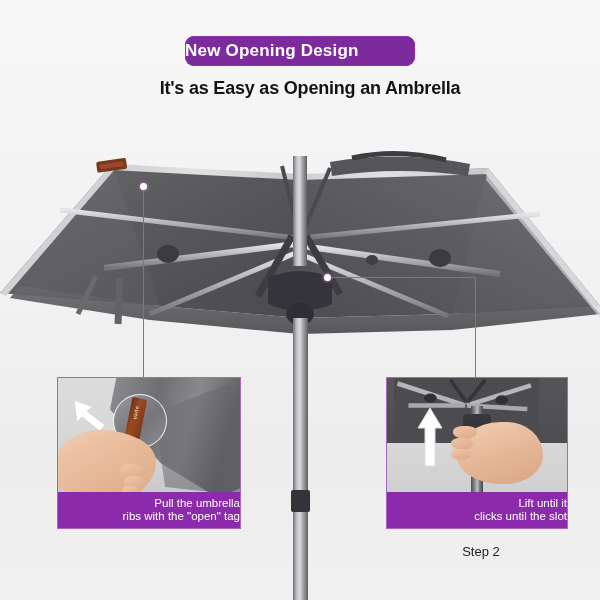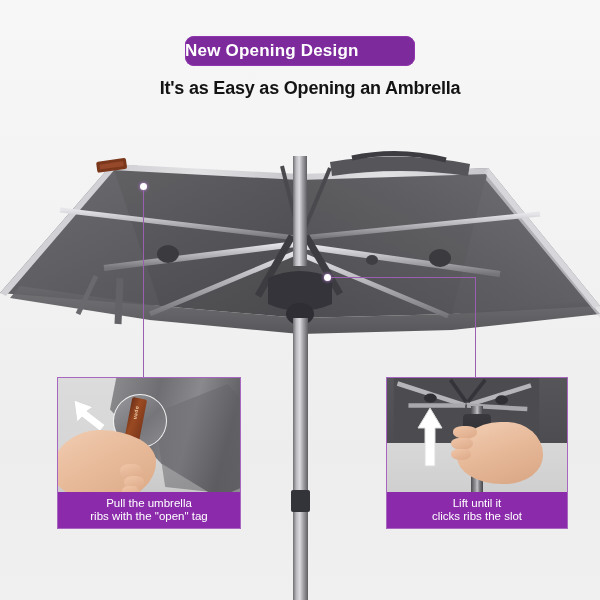--- a/index.html
+++ b/index.html
@@ -35,21 +35,21 @@
   .dot{
     position:absolute;width:7px;height:7px;border-radius:50%;
     background:#ffffff;box-shadow:0 0 3px 1px rgba(160,110,185,.85);
   }
   
   .panel{position:absolute;border:1.4px solid #a866c0;box-sizing:border-box;overflow:hidden;}
   .panel .photo{position:absolute;left:0;top:0;right:0;height:116px;overflow:hidden;}
   .caption{
     position:absolute;left:0;right:0;bottom:0;height:36px;
     background:#8b2bab;color:#fff;
-    display:flex;flex-direction:column;align-items:center;justify-content:center;
+    display:flex;flex-direction:column;align-items:flex-end;justify-content:center;
     font-size:11.5px;line-height:13.5px;text-align:center;
   }
   .steplabel{
     position:absolute;width:180px;text-align:center;
     font-size:13px;color:#1d1d1d;
   }
   
   .lp-bg{position:absolute;inset:0;background:linear-gradient(180deg,#dcdcdc 0%,#d6d6d6 62%,#c9c9c9 100%);}
   .lp-cloth{
     position:absolute;left:52px;top:-14px;width:150px;height:134px;
@@ -272,18 +272,19 @@
       </div>
 
       <div class="rp-hand"></div>
       <div class="lp-finger" style="left:66px;top:48px;width:24px;height:13px;"></div>
       <div class="lp-finger" style="left:64px;top:60px;width:22px;height:12px;"></div>
       <div class="lp-finger" style="left:64px;top:71px;width:20px;height:11px;"></div>
     </div>
 
     <div class="caption">
       <span>Lift until it</span>
-      <span>clicks ribs the slot</span>
-    </div>
-  </div>
-
+      <span>clicks until the slot</span>
+    </div>
+  </div>
+
+  <div class="steplabel" style="left:391px;top:544px;">Step 2</div>
 
 </div>
 
 </body></html>

